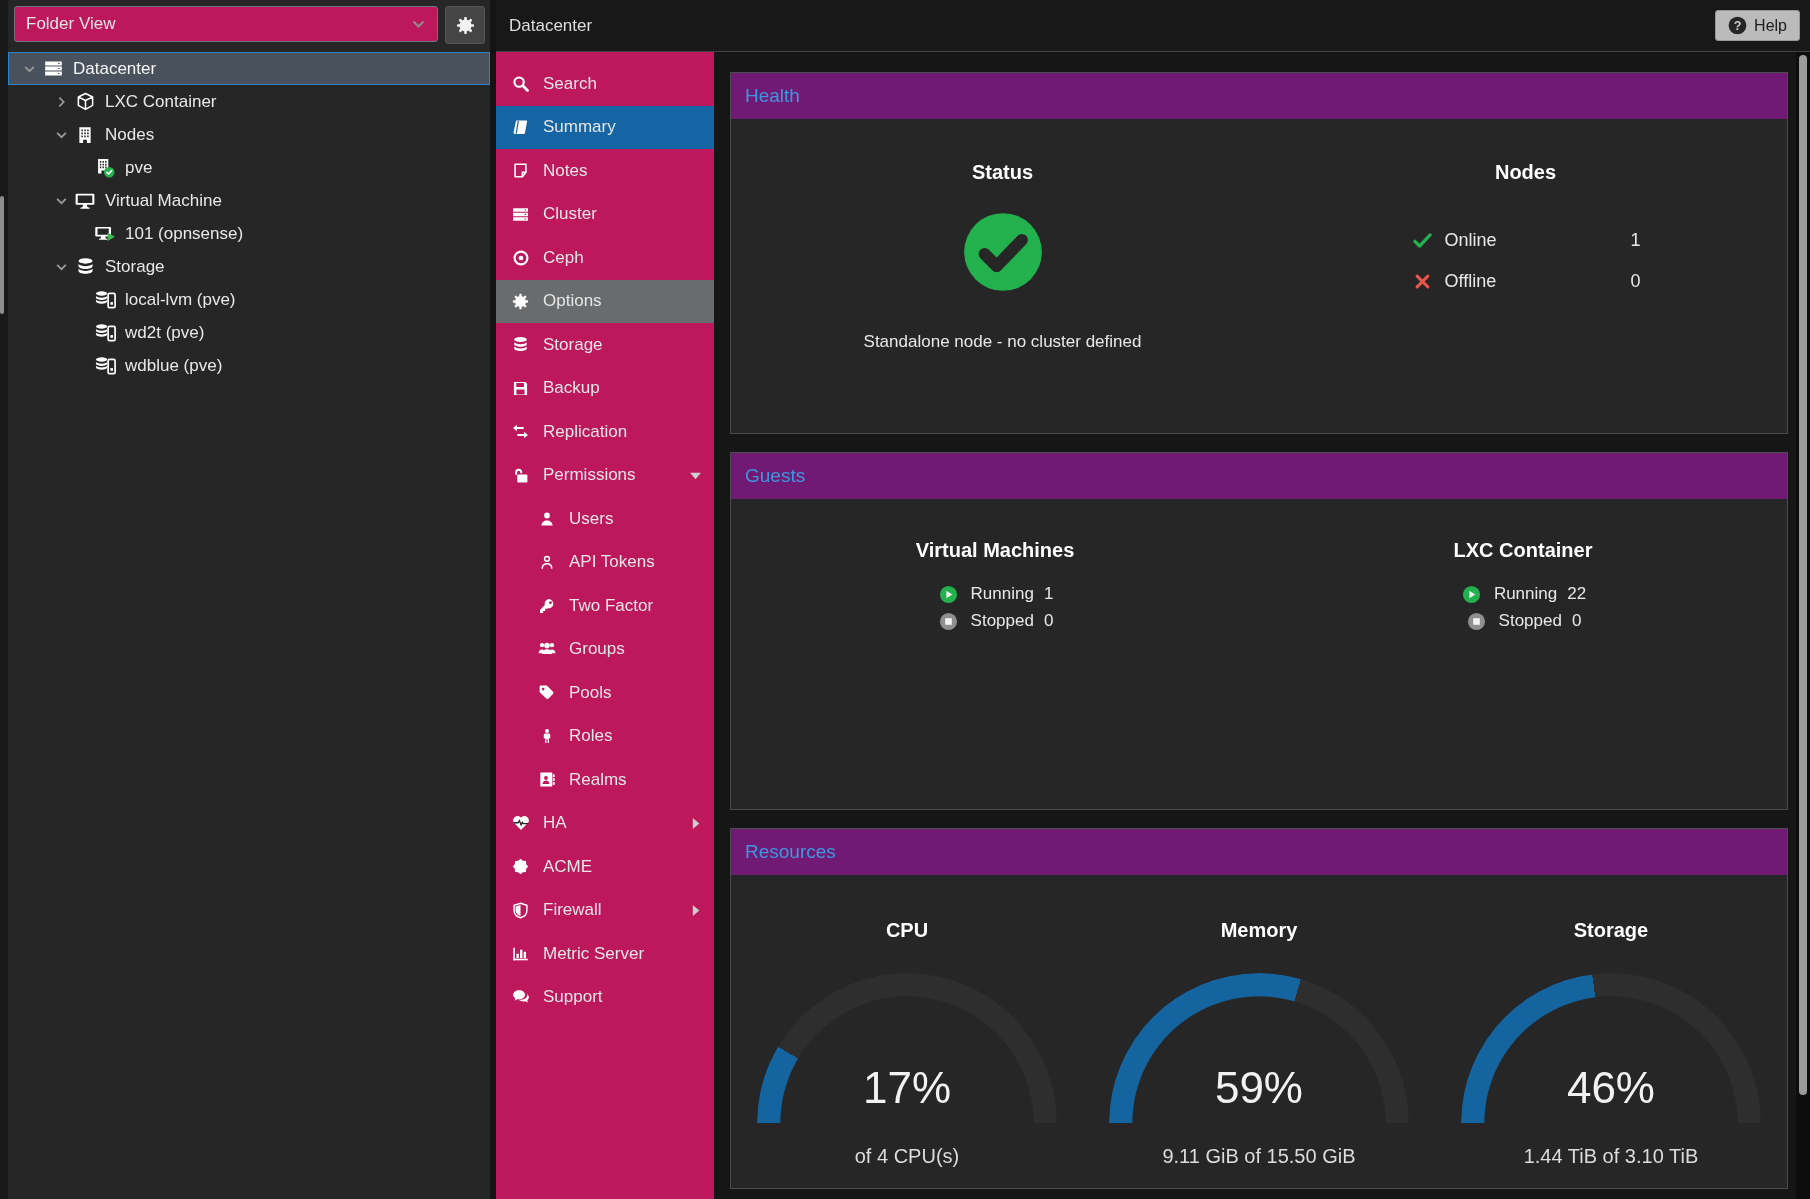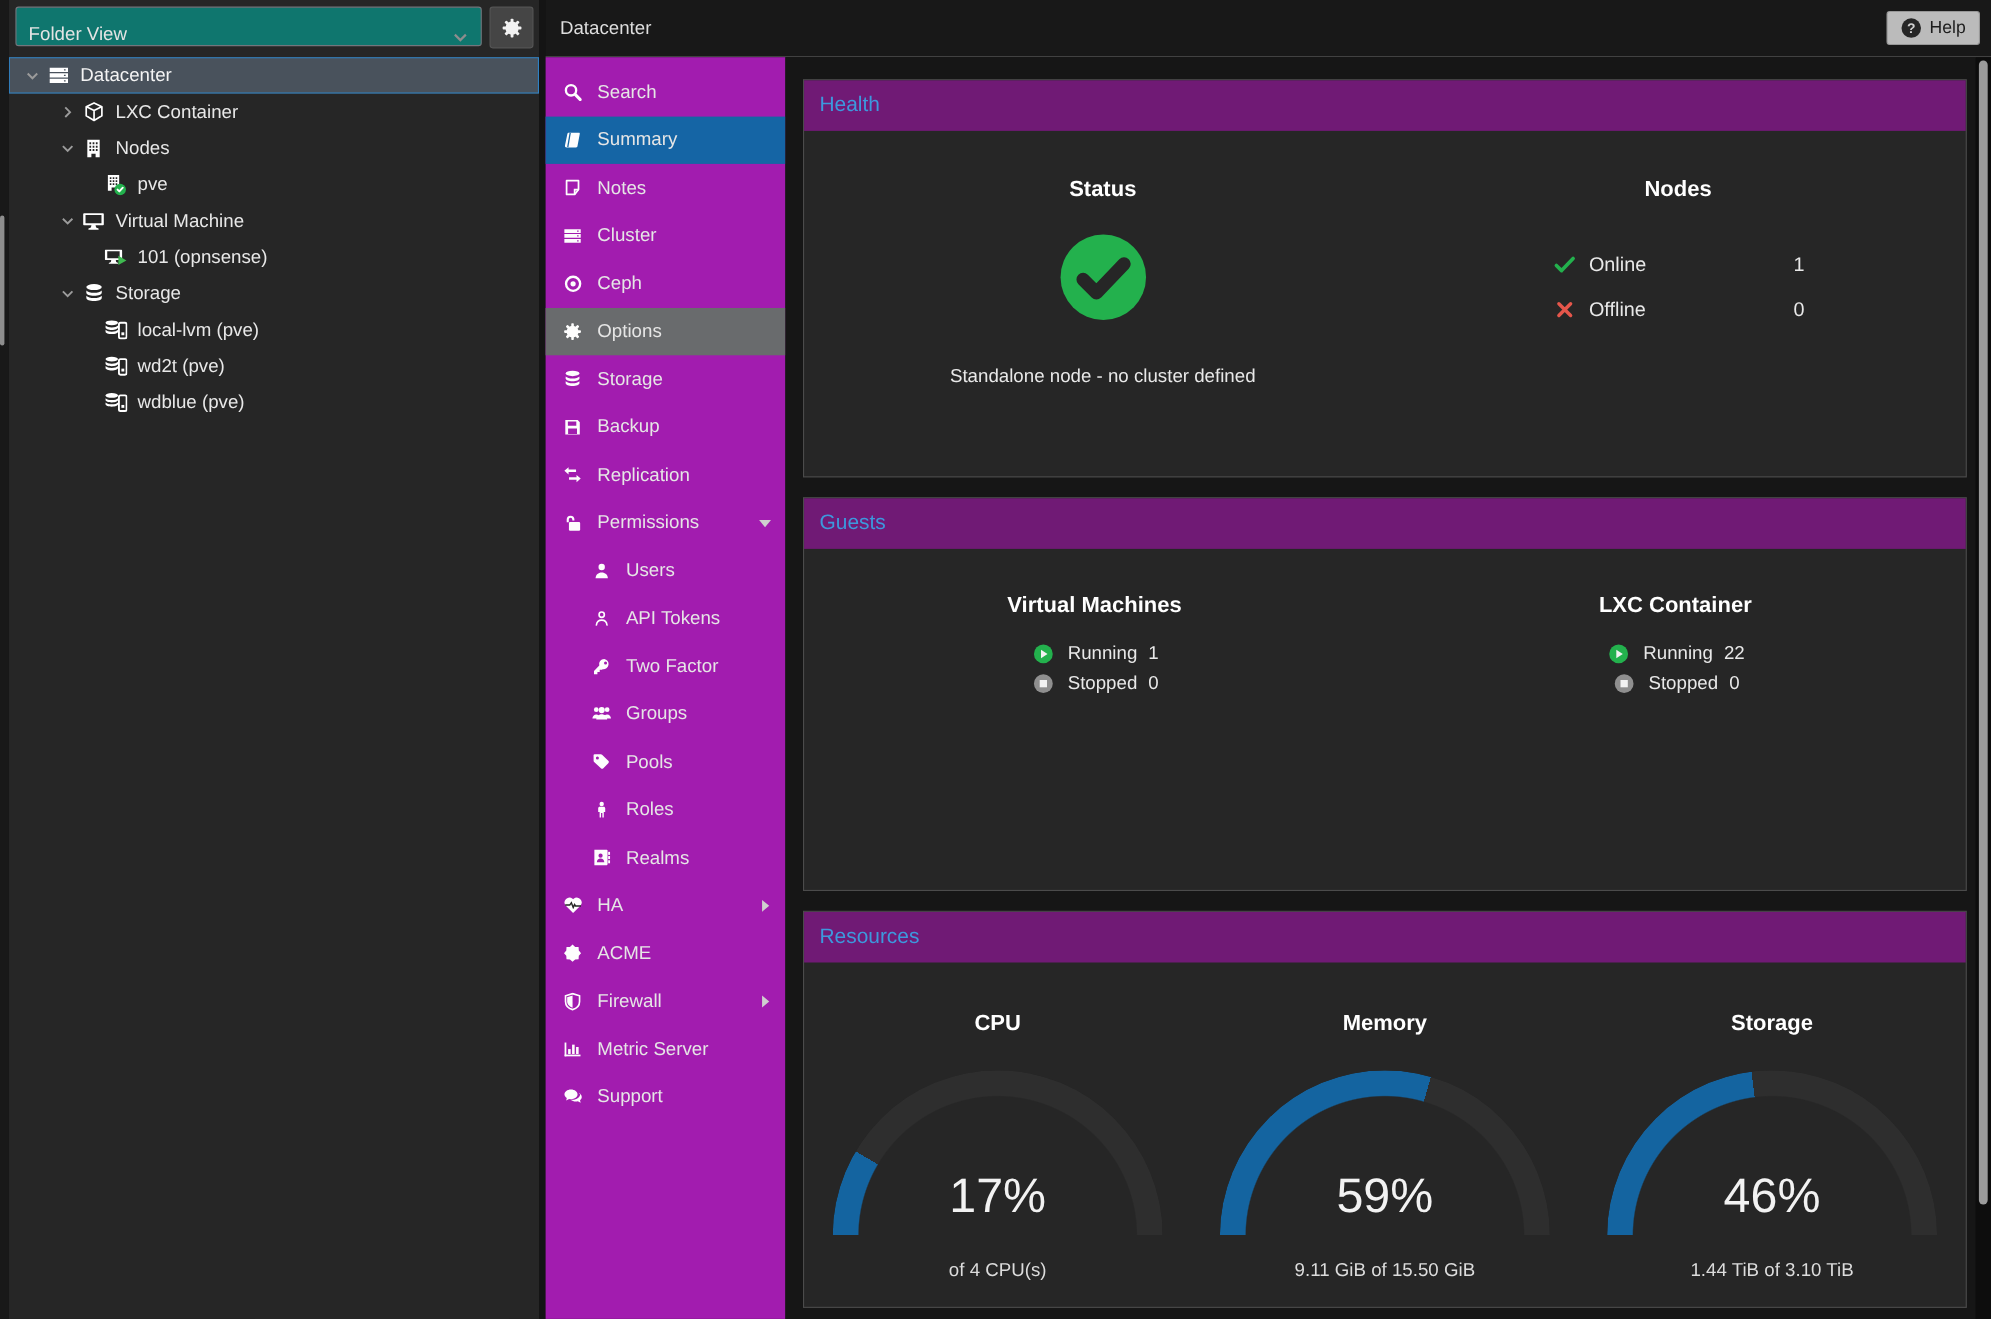--- a/index.html
+++ b/index.html
@@ -8,22 +8,22 @@
   .app { display:flex; width:1810px; height:1199px; }
 
   
   .left-strip { width:8px; background:#191919; position:relative; }
   .left-sliver { position:absolute; left:0; top:196px; width:4px; height:118px;
     background:#8e8e8e; border-radius:2px; }
 
   
   .tree-panel { width:482px; background:#262626; display:flex; flex-direction:column; }
   .tree-toolbar { height:50px; padding:6px 4px 0 6px; display:flex; gap:7px; align-items:flex-start; }
-  .combo { width:424px; height:36px; background:#0f766e; border:1px solid #72767c;
-    border-radius:3px; display:flex; align-items:flex-end; padding:0 11px; color:#e4e4e4;
+  .combo { width:424px; height:36px; background:#be185d; border:1px solid #72767c;
+    border-radius:3px; display:flex; align-items:center; padding:0 11px; color:#e4e4e4;
     font-size:17px; cursor:default; }
   .combo .chev { margin-left:auto; color:#8d8d8d; }
   .gear-btn { width:40px; height:38px; background:#454545; border:1px solid #555;
     border-radius:3px; color:#f2f2f2; display:flex; align-items:center; justify-content:center; }
 
   .tree { padding-top:2px; }
   .trow { height:33px; display:flex; align-items:center; color:#e8e8e8; font-size:17px; width:100%; }
   .trow .expander { width:22px; display:flex; justify-content:center; color:#9b9b9b; flex:none; }
   .trow .ticon { width:26px; margin-right:7px; display:flex; justify-content:center; color:#fff; flex:none; }
   .lvl0 { padding-left:10px; } .lvl1 { padding-left:42px; } .lvl2 { padding-left:84px; }
@@ -36,21 +36,21 @@
   .topbar { height:52px; flex:none; display:flex; align-items:center;
     padding:0 10px 0 13px; background:#181818; border-bottom:1px solid #464646; }
   .topbar-title { color:#dedede; font-size:17px; }
   .help-btn { margin-left:auto; height:31px; background:#bbbbbb; border:1px solid #979797;
     border-radius:3px; display:flex; align-items:center; gap:7px; padding:0 12px;
     color:#1d1d1d; font-size:16px; }
 
   .right-body { flex:1; display:flex; min-height:0; }
 
   
-  .menu { width:218px; flex:none; background:#a21caf; padding-top:10px; }
+  .menu { width:218px; flex:none; background:#be185d; padding-top:10px; }
   .menu-item { height:43.5px; display:flex; align-items:center; padding:0 12px 0 14px;
     color:#e6e6e6; font-size:17px; gap:12px; }
   .menu-item .micon { width:21px; display:flex; justify-content:center; color:#fdfdfd; flex:none; }
   .menu-item.child { padding-left:40px; }
   .menu-item.selected { background:#1565a5; }
   .menu-item.hovered { background:#696b6d; }
   .menu-item .caret { margin-left:auto; color:#cfcfcf; display:flex; }
 
   
   .content { flex:1; min-width:0; padding:20px 8px 0 16px; background:#161616; overflow:hidden; }
@@ -76,21 +76,21 @@
   .res-body { height:313px; display:flex; }
   .rcol { width:33.333%; display:flex; flex-direction:column; align-items:center; }
   .rcol .col-heading { margin-top:44px; }
   .gauge { position:relative; width:300px; height:150px; margin-top:31px; overflow:hidden; }
   .gauge-arc { position:absolute; left:0; top:0; width:300px; height:300px; border-radius:50%;
     background:conic-gradient(from 270deg, #1464a0 0 var(--deg,90deg), #2e2e2e var(--deg,90deg) 180deg, transparent 180deg);
     -webkit-mask:radial-gradient(circle closest-side, transparent 84%, #000 84.8%);
     mask:radial-gradient(circle closest-side, transparent 84%, #000 84.8%); }
   .gauge-pct { position:absolute; left:0; right:0; bottom:10px; text-align:center;
     font-size:44px; color:#f2f2f2; }
-  .gauge-detail { margin-top:22px; font-size:17px; color:#dcdcdc; }
+  .gauge-detail { margin-top:22px; font-size:20px; color:#dcdcdc; }
 
   
   .scrollbar { width:14px; flex:none; background:#0d0d0d; position:relative; }
   .scroll-thumb { position:absolute; left:3px; top:3px; width:8px; height:1040px;
     background:#9b9b9b; border-radius:4px; }
 
   svg { display:block; }
   .defs { position:absolute; width:0; height:0; overflow:hidden; }
 </style>
 </head>

